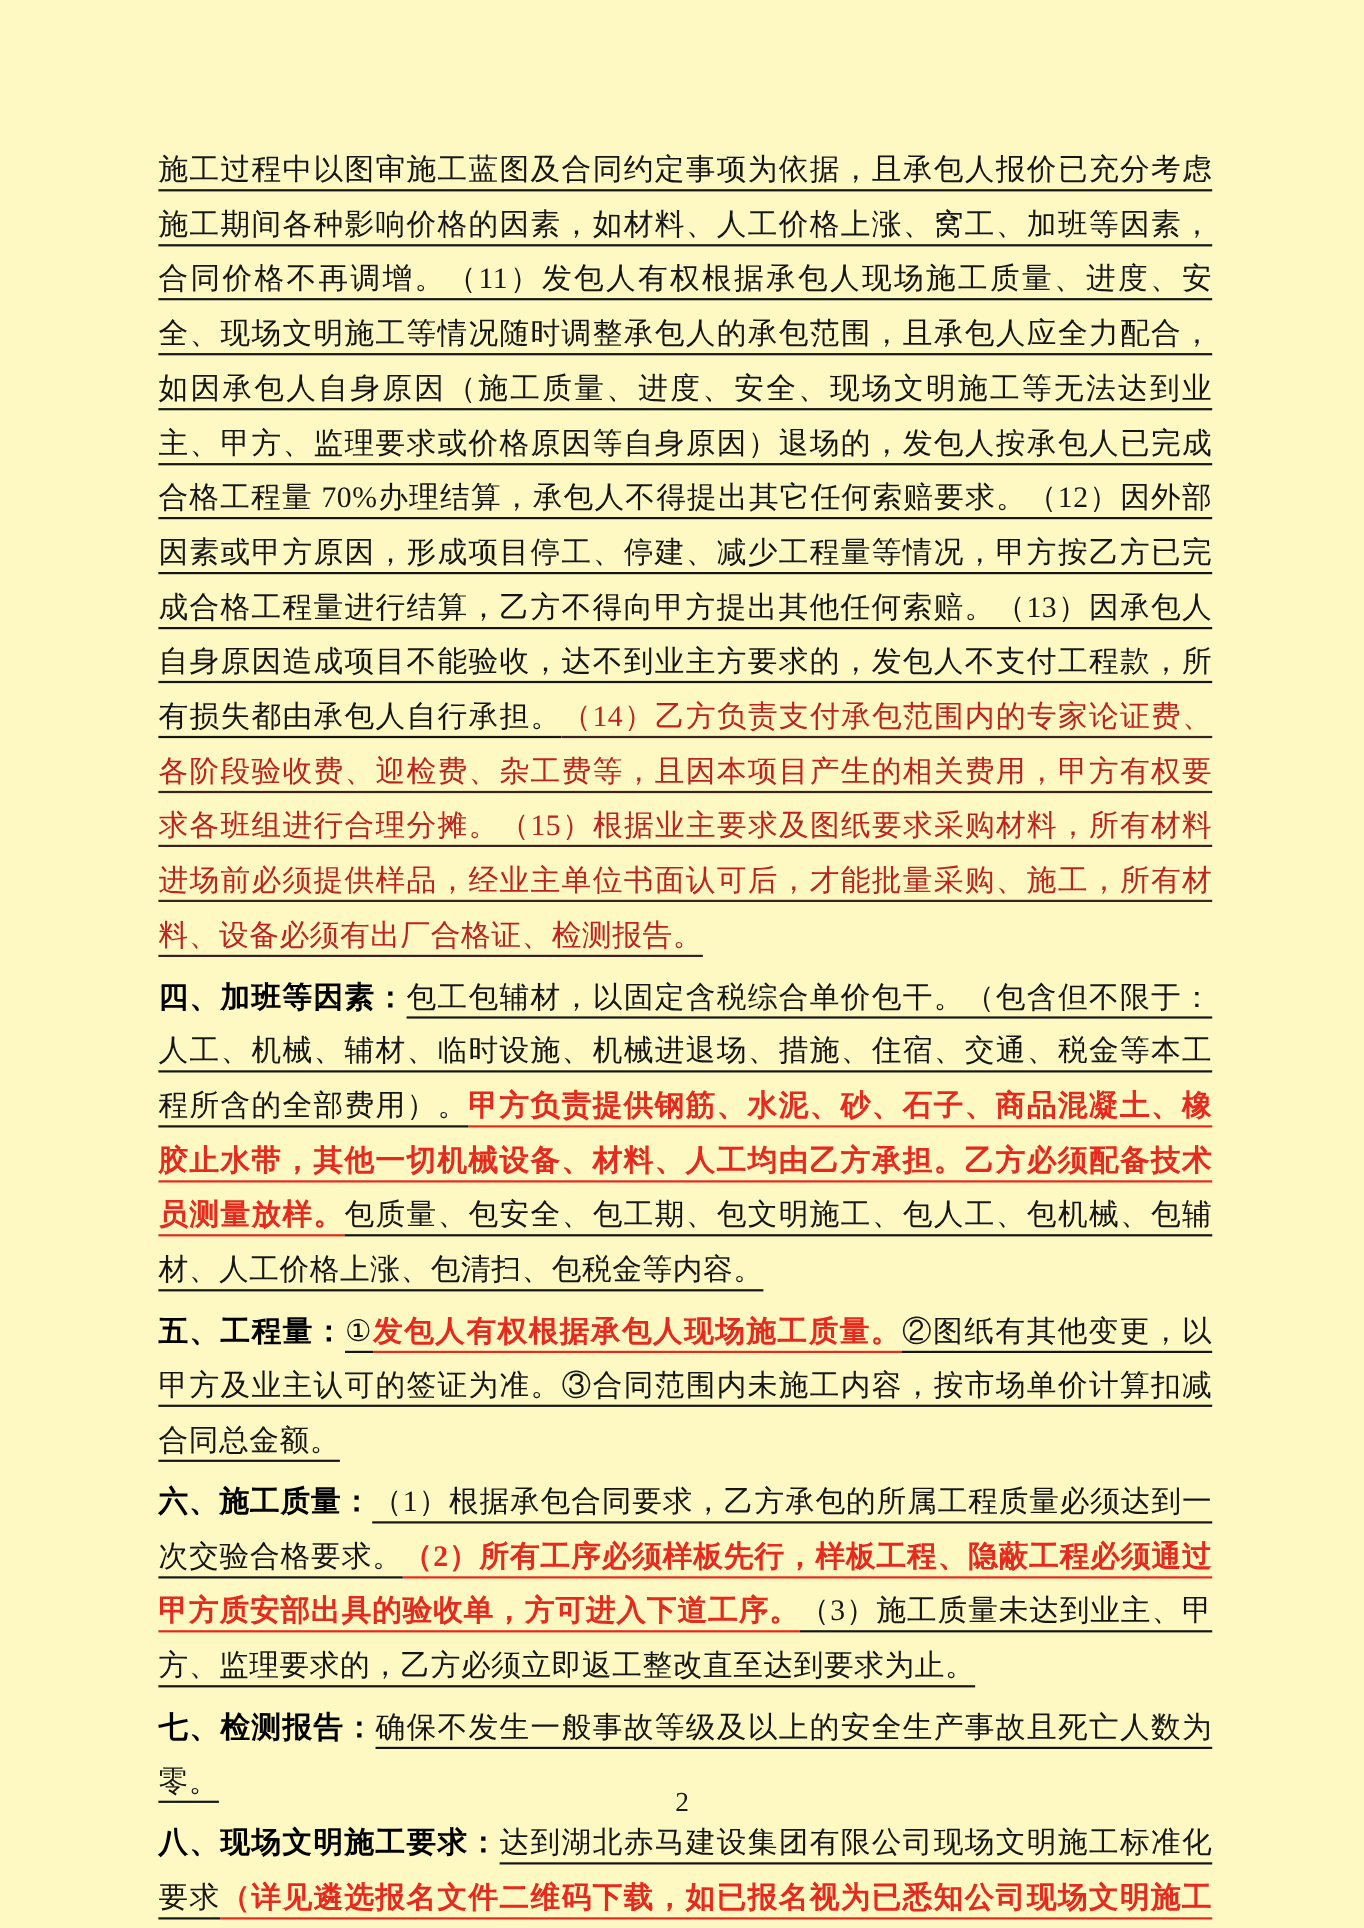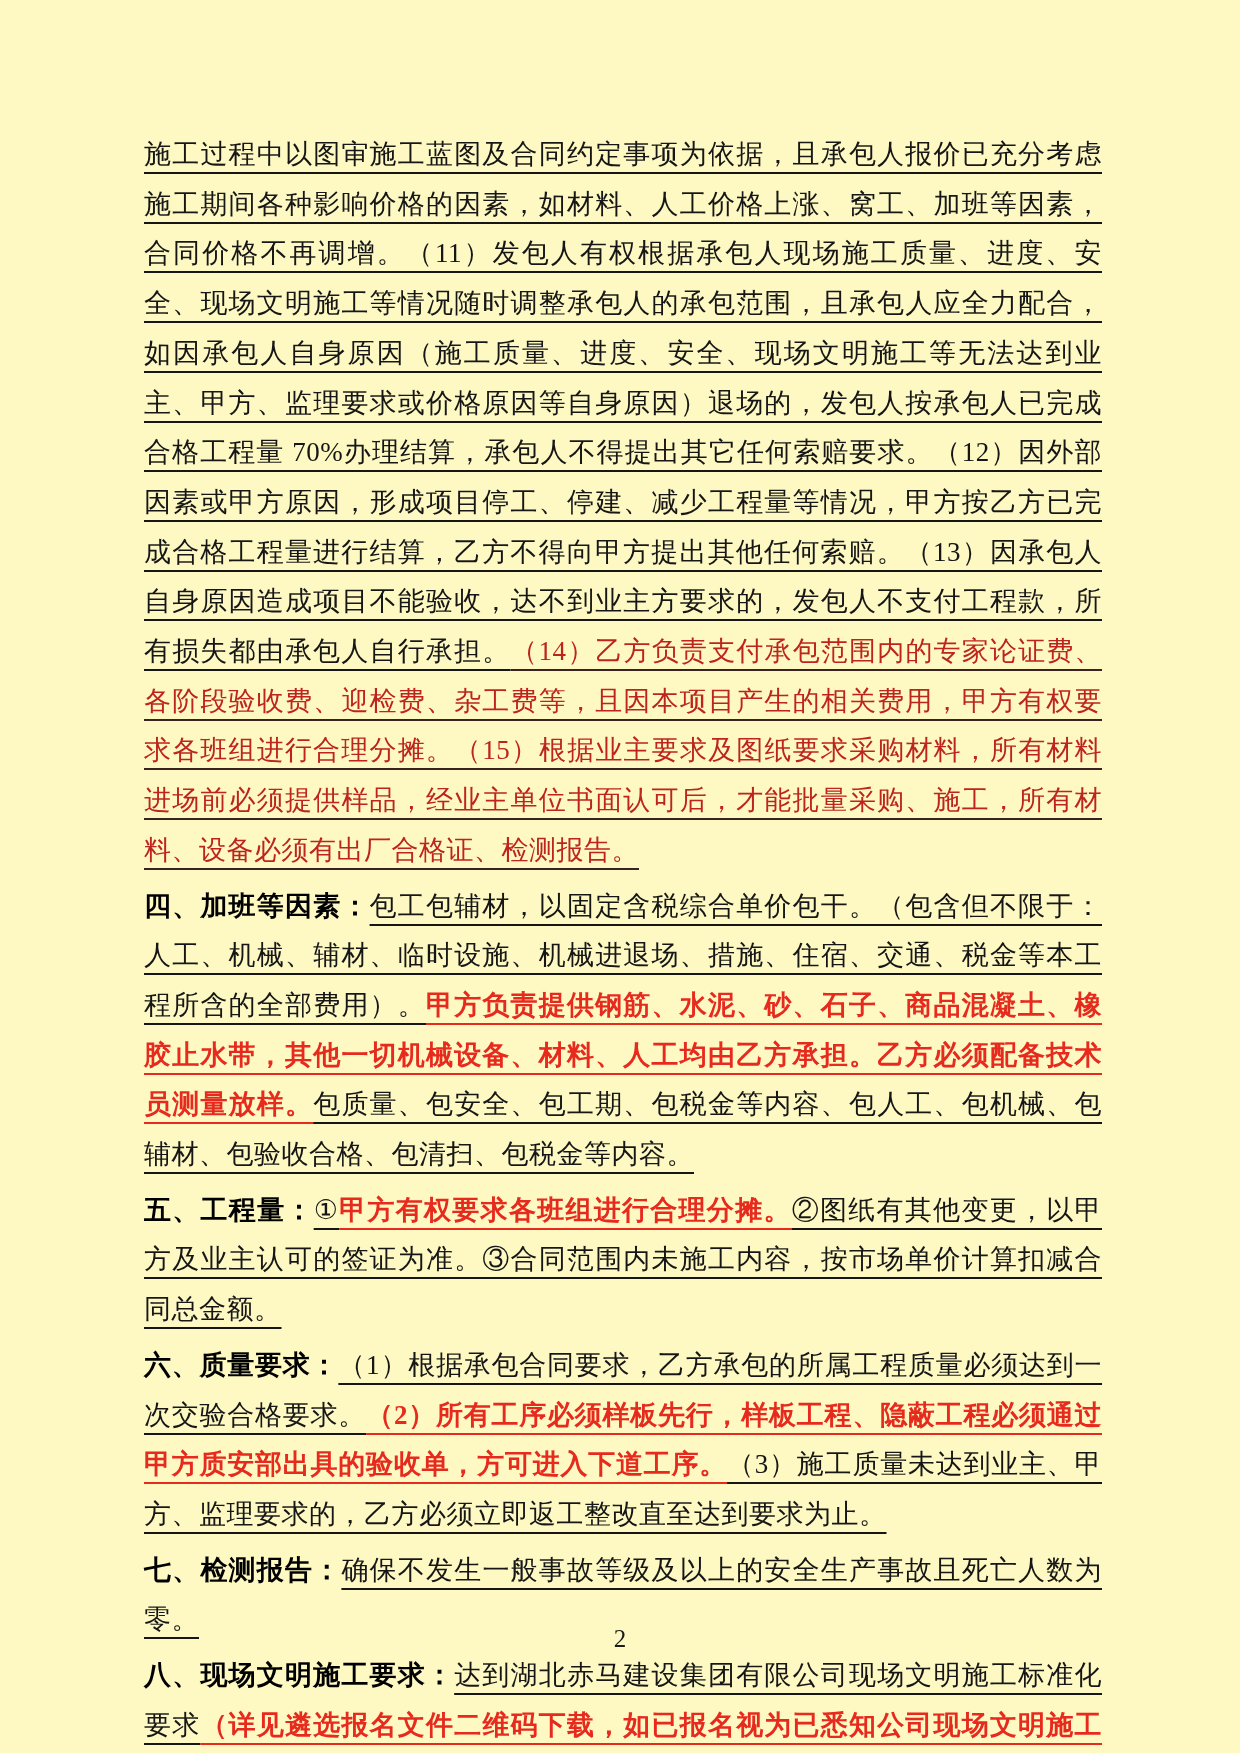--- a/index.html
+++ b/index.html
@@ -68,22 +68,22 @@
     font-size: 25px;
     color: #1b1b1b;
   }
 </style>
 </head>
 <body>
 
 <div class="page">
   <div class="doc-body">
       <p class="para"><span class="run-body">施工过程中以图审施工蓝图及合同约定事项为依据，且承包人报价已充分考虑施工期间各种影响价格的因素，如材料、人工价格上涨、窝工、加班等因素，合同价格不再调增。（11）发包人有权根据承包人现场施工质量、进度、安全、现场文明施工等情况随时调整承包人的承包范围，且承包人应全力配合，如因承包人自身原因（施工质量、进度、安全、现场文明施工等无法达到业主、甲方、监理要求或价格原因等自身原因）退场的，发包人按承包人已完成合格工程量 70%办理结算，承包人不得提出其它任何索赔要求。（12）因外部因素或甲方原因，形成项目停工、停建、减少工程量等情况，甲方按乙方已完成合格工程量进行结算，乙方不得向甲方提出其他任何索赔。（13）因承包人自身原因造成项目不能验收，达不到业主方要求的，发包人不支付工程款，所有损失都由承包人自行承担。</span><span class="run-red">（14）乙方负责支付承包范围内的专家论证费、各阶段验收费、迎检费、杂工费等，且因本项目产生的相关费用，甲方有权要求各班组进行合理分摊。（15）根据业主要求及图纸要求采购材料，所有材料进场前必须提供样品，经业主单位书面认可后，才能批量采购、施工，所有材料、设备必须有出厂合格证、检测报告。</span></p>
-      <p class="para section"><span class="run-heading">四、加班等因素：</span><span class="run-body">包工包辅材，以固定含税综合单价包干。（包含但不限于：人工、机械、辅材、临时设施、机械进退场、措施、住宿、交通、税金等本工程所含的全部费用）。</span><span class="run-redbold">甲方负责提供钢筋、水泥、砂、石子、商品混凝土、橡胶止水带，其他一切机械设备、材料、人工均由乙方承担。乙方必须配备技术员测量放样。</span><span class="run-body">包质量、包安全、包工期、包税金等内容、包人工、包机械、包辅材、包验收合格、包清扫、包税金等内容。</span></p>
-      <p class="para section"><span class="run-heading">五、工程量：</span><span class="run-body">①</span><span class="run-redbold">甲方有权要求各班组进行合理分摊。</span><span class="run-body">②图纸有其他变更，以甲方及业主认可的签证为准。③合同范围内未施工内容，按市场单价计算扣减合同总金额。</span></p>
-      <p class="para section"><span class="run-heading">六、质量要求：</span><span class="run-body">（1）根据承包合同要求，乙方承包的所属工程质量必须达到一次交验合格要求。</span><span class="run-redbold">（2）所有工序必须样板先行，样板工程、隐蔽工程必须通过甲方质安部出具的验收单，方可进入下道工序。</span><span class="run-body">（3）施工质量未达到业主、甲方、监理要求的，乙方必须立即返工整改直至达到要求为止。</span></p>
+      <p class="para section"><span class="run-heading">四、加班等因素：</span><span class="run-body">包工包辅材，以固定含税综合单价包干。（包含但不限于：人工、机械、辅材、临时设施、机械进退场、措施、住宿、交通、税金等本工程所含的全部费用）。</span><span class="run-redbold">甲方负责提供钢筋、水泥、砂、石子、商品混凝土、橡胶止水带，其他一切机械设备、材料、人工均由乙方承担。乙方必须配备技术员测量放样。</span><span class="run-body">包质量、包安全、包工期、包文明施工、包人工、包机械、包辅材、人工价格上涨、包清扫、包税金等内容。</span></p>
+      <p class="para section"><span class="run-heading">五、工程量：</span><span class="run-body">①</span><span class="run-redbold">发包人有权根据承包人现场施工质量。</span><span class="run-body">②图纸有其他变更，以甲方及业主认可的签证为准。③合同范围内未施工内容，按市场单价计算扣减合同总金额。</span></p>
+      <p class="para section"><span class="run-heading">六、施工质量：</span><span class="run-body">（1）根据承包合同要求，乙方承包的所属工程质量必须达到一次交验合格要求。</span><span class="run-redbold">（2）所有工序必须样板先行，样板工程、隐蔽工程必须通过甲方质安部出具的验收单，方可进入下道工序。</span><span class="run-body">（3）施工质量未达到业主、甲方、监理要求的，乙方必须立即返工整改直至达到要求为止。</span></p>
       <p class="para section"><span class="run-heading">七、检测报告：</span><span class="run-body">确保不发生一般事故等级及以上的安全生产事故且死亡人数为零。</span></p>
       <p class="para section"><span class="run-heading">八、现场文明施工要求：</span><span class="run-body">达到湖北赤马建设集团有限公司现场文明施工标准化要求</span><span class="run-redbold">（详见遴选报名文件二维码下载，如已报名视为已悉知公司现场文明施工标</span></p>
     </div>
   <div class="footer">
     <span>2</span>
   </div>
 </div>
 
 </body></html>

